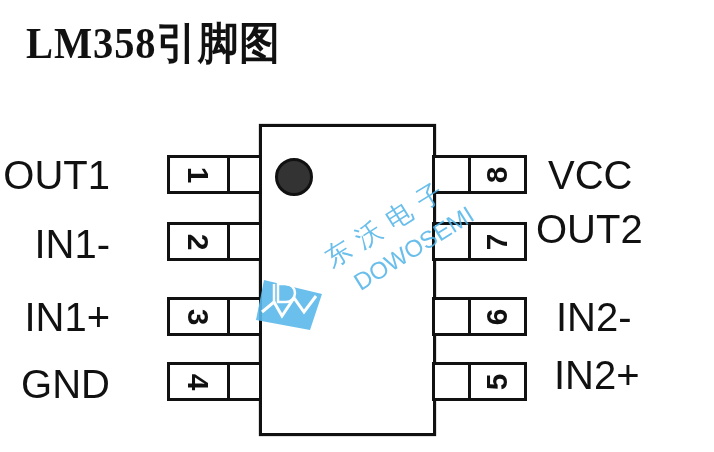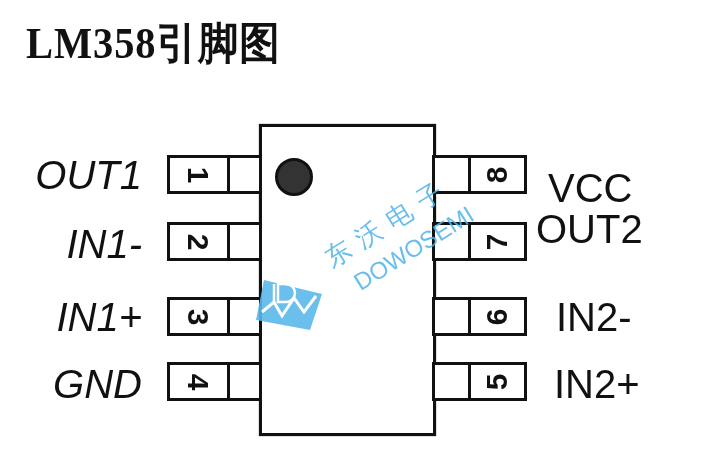--- a/index.html
+++ b/index.html
@@ -11,21 +11,21 @@
   .pin .num{display:flex;align-items:center;justify-content:center;font-size:30px;font-weight:bold;color:#111;line-height:1;}
   .pin.left{left:167px;width:95px;}
   .pin.left .num{width:57px;border-right:3px solid #111;}
   .pin.left .num span{display:inline-block;transform:rotate(90deg);}
   .pin.left .stub{flex:1;}
   .pin.right{left:432px;width:95px;}
   .pin.right .stub{width:33px;border-right:3px solid #111;}
   .pin.right .num{flex:1;}
   .pin.right .num span{display:inline-block;transform:rotate(-90deg);}
   .label{position:absolute;font-size:40px;color:#111;white-space:nowrap;line-height:1;}
-  .label.left{right:572px;text-align:center;font-style:italic;}
+  .label.left{right:604px;text-align:center;}
   .label.right{left:536px;}
   .wm-text{position:absolute;left:318px;top:246px;transform:rotate(-32deg);transform-origin:left top;color:#4fb3e8;opacity:0.85;white-space:nowrap;}
   .wm-cn{font-size:26px;font-family:"DejaVu Serif",serif;letter-spacing:10px;display:block;}
   .wm-en{font-size:24px;display:block;margin-top:4px;margin-left:12px;}
   .wm-logo{position:absolute;left:256px;top:272px;width:70px;height:60px;}
 </style>
 </head>
 <body>
 
 <div class="title">LM358引脚图</div>
@@ -81,24 +81,24 @@
     <div class="num">
       <span>5</span>
     </div>
 </div>
 
 <div class="label left" style="top:155px">OUT1</div>
 <div class="label left" style="top:224px">IN1-</div>
 <div class="label left" style="top:297px">IN1+</div>
 <div class="label left" style="top:364px">GND</div>
 
-<div class="label right" style="top:168px;left:548px">VCC</div>
+<div class="label right" style="top:155px;left:548px">VCC</div>
 <div class="label right" style="top:209px">OUT2</div>
 <div class="label right" style="top:297px;left:556px">IN2-</div>
-<div class="label right" style="top:364px;left:554px">IN2+</div>
+<div class="label right" style="top:355px;left:554px">IN2+</div>
 
 <svg class="wm-logo" viewBox="0 0 70 60">
   <polygon points="8,8 66,22 54,58 0,48" fill="#5ab8ea" opacity="0.9"></polygon>
   <polyline points="6,40 18,30 26,44 38,26 48,40 60,24" fill="none" stroke="#fff" stroke-width="3"></polyline>
   <path d="M22,12 L30,12 A9,9 0 0 1 30,30 L22,30 Z" fill="none" stroke="#fff" stroke-width="2.5"></path>
   <line x1="18" y1="12" x2="18" y2="30" stroke="#fff" stroke-width="2.5"></line>
 </svg>
 <div class="wm-text">
   <span class="wm-cn">东沃电子</span>
   <span class="wm-en">DOWOSEMI</span>

